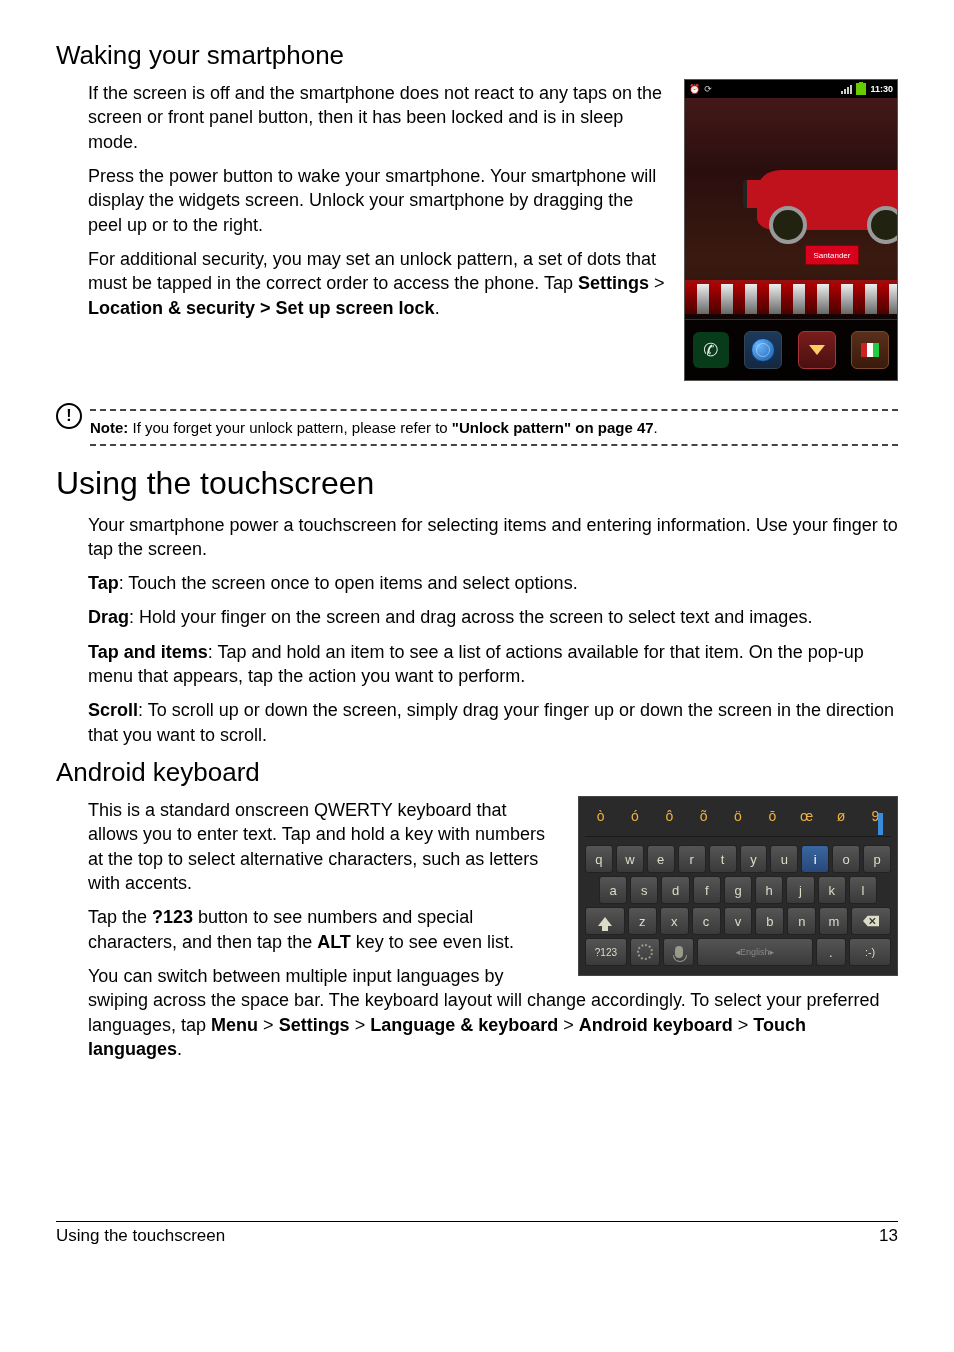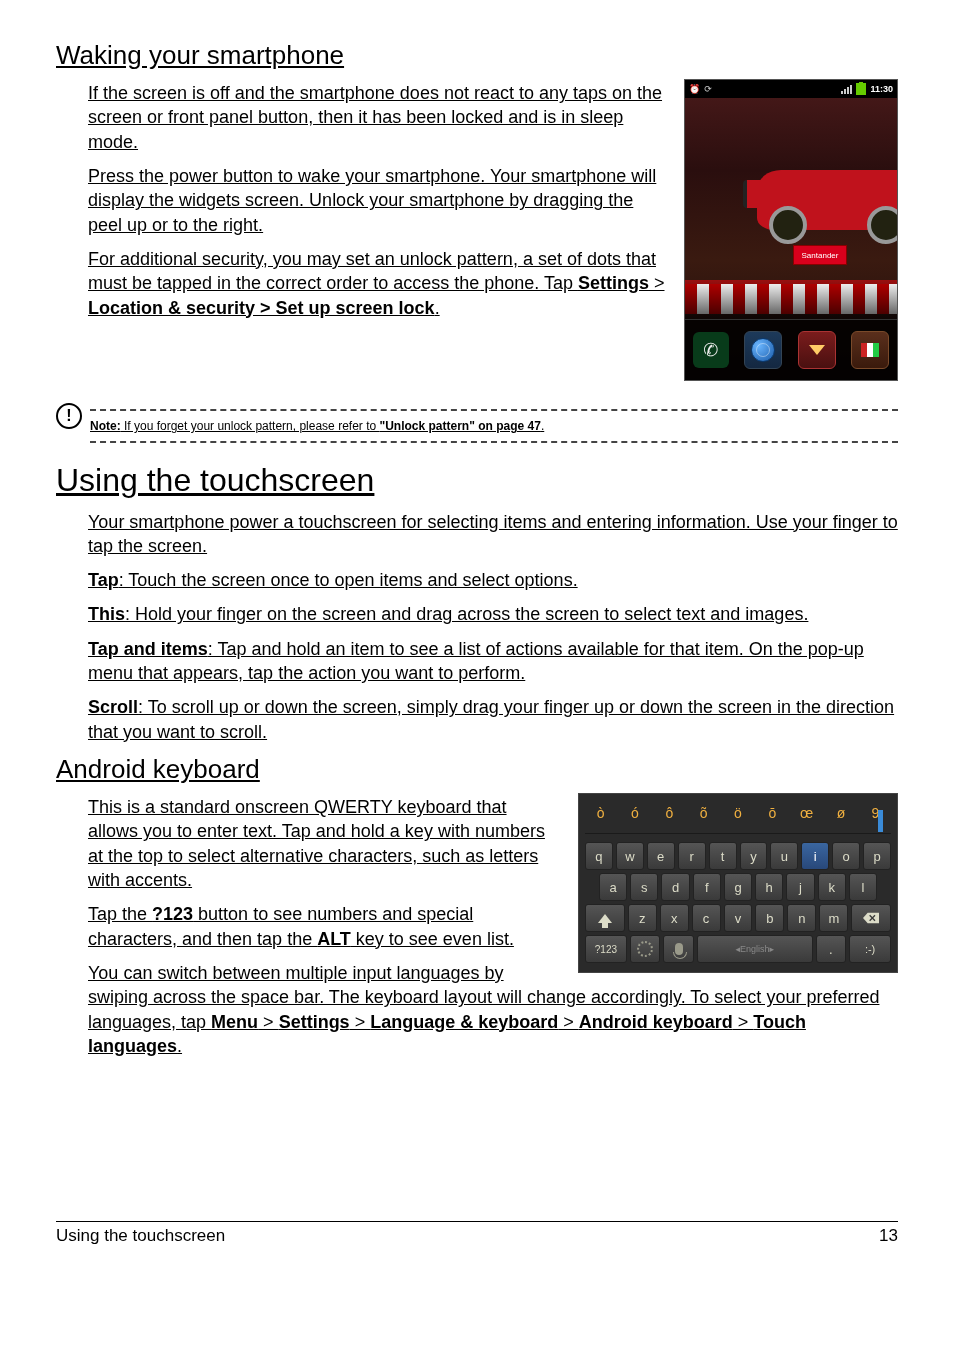--- a/index.html
+++ b/index.html
@@ -8,21 +8,20 @@
     padding: 0;
     width: 954px;
     background: #fff;
     color: #000;
   }
   .page {
     padding: 40px 56px 30px 56px;
     position: relative;
     min-height: 1272px;
     box-sizing: border-box;
-    text-decoration: underline;
   }
   h1.section-h1 {
     font-size: 32px;
     font-weight: normal;
     margin: 18px 0 10px 0;
     line-height: 1.2;
   }
   h2.section-h2 {
     font-size: 26px;
     font-weight: normal;
@@ -116,21 +115,21 @@
     background:#c0121c; border-radius:4px 0 0 4px;
     border-left:4px solid #222;
   }
   .track {
     position:absolute;
     bottom:66px; left:0; right:0; height:30px;
     background: repeating-linear-gradient(90deg,#b00 0 12px,#fff 12px 24px);
     border-top:4px solid #9a0f0f;
   }
   .banner {
-    position:absolute; right:50px; bottom:115px;
+    position:absolute; right:38px; bottom:115px;
     width:52px; height:18px; background:#d8001c; border:1px solid #800;
     color:#fff; font-size:8px; display:flex; align-items:center; justify-content:center;
   }
   .dock {
     position:absolute; bottom:0; left:0; right:0; height:60px;
     background: rgba(0,0,0,0.85);
     display:flex; justify-content:space-around; align-items:center;
     border-top:1px solid #333;
   }
   .dock-ico {
@@ -164,21 +163,21 @@
     border: 2px solid #000;
     border-radius: 50%;
     display: flex;
     align-items: center;
     justify-content: center;
     font-weight: bold;
     font-size: 16px;
     background: #fff;
   }
   .note-text {
-    font-size: 12px;
+    font-size: 15px;
     padding: 4px 0;
   }
   
   .kbd-mock {
     width: 306px;
     background: #2a2a2a;
     padding: 8px 6px 6px 6px;
     border: 1px solid #444;
   }
   .kbd-row {
@@ -321,21 +320,21 @@
   <div class="note-text">
     <b>Note:</b><span> If you forget your unlock pattern, please refer to </span><b>"Unlock pattern" on page 47</b><span>.</span>
   </div>
   <hr class="note-dash">
 </div>
 
 <h1 class="section-h1">Using the touchscreen</h1>
 
 <p class="indent">Your smartphone power a touchscreen for selecting items and entering information. Use your finger to tap the screen.</p>
 <p class="indent"><b>Tap</b><span>: Touch the screen once to open items and select options.</span></p>
-<p class="indent"><b>This</b><span>: Hold your finger on the screen and drag across the screen to select text and images.</span></p>
+<p class="indent"><b>Drag</b><span>: Hold your finger on the screen and drag across the screen to select text and images.</span></p>
 <p class="indent"><b>Tap and items</b><span>: Tap and hold an item to see a list of actions available for that item. On the pop-up menu that appears, tap the action you want to perform.</span></p>
 <p class="indent"><b>Scroll</b><span>: To scroll up or down the screen, simply drag your finger up or down the screen in the direction that you want to scroll.</span></p>
 
 <h2 class="section-h2">Android keyboard</h2>
 
 <div class="float-right-img kbd-mock">
   <div class="kbd-alt-wrap">
     <div class="alt-cursor"></div>
     <div class="kbd-row kbd-alt-row">
       <div class="kbd-key">ò</div>

